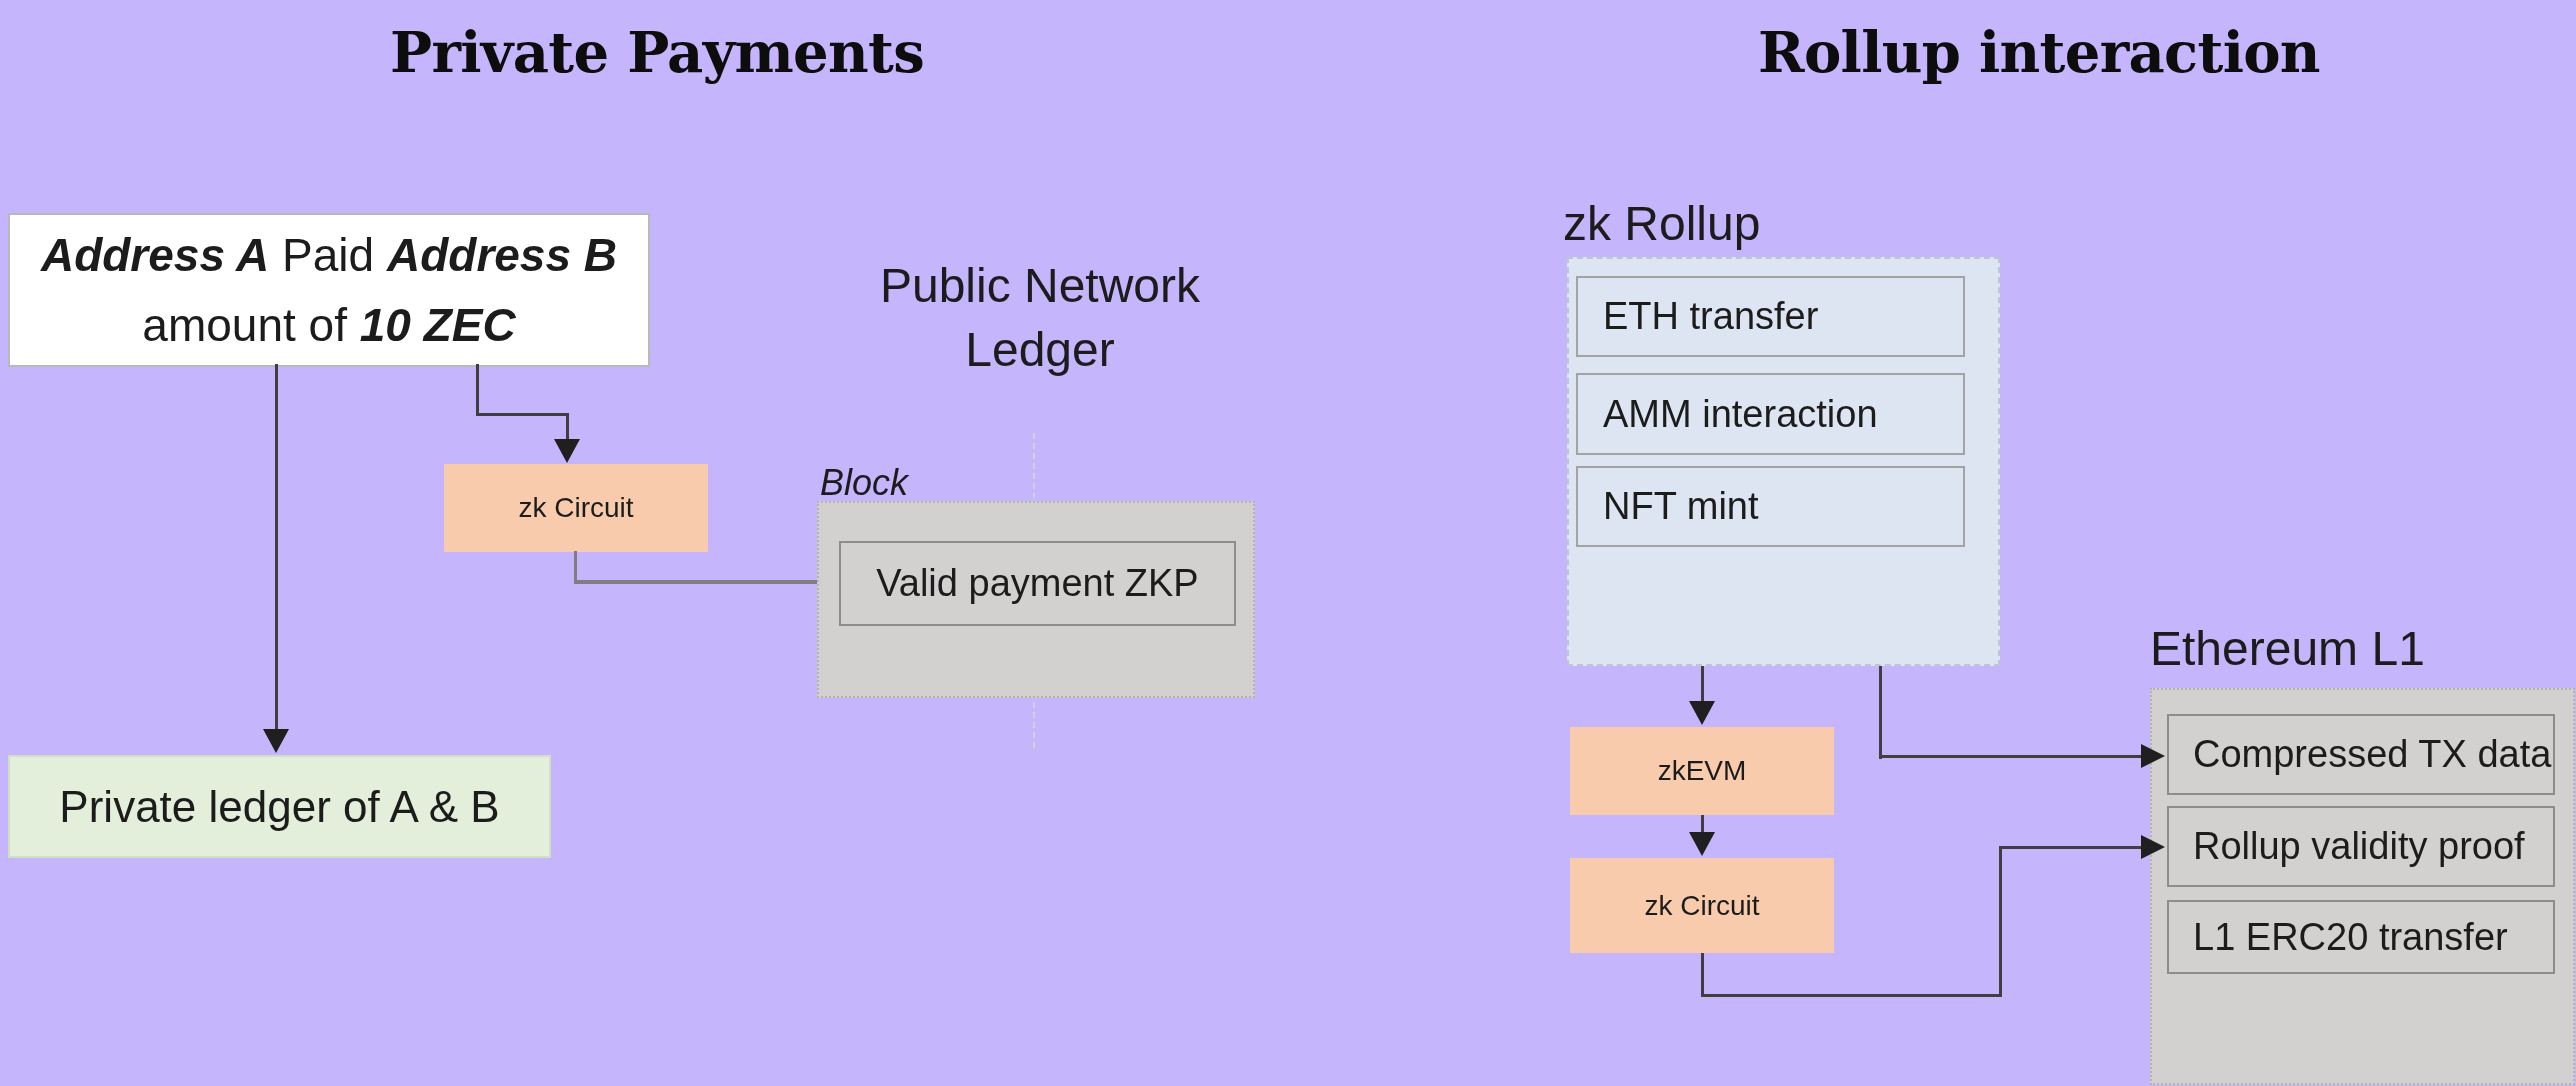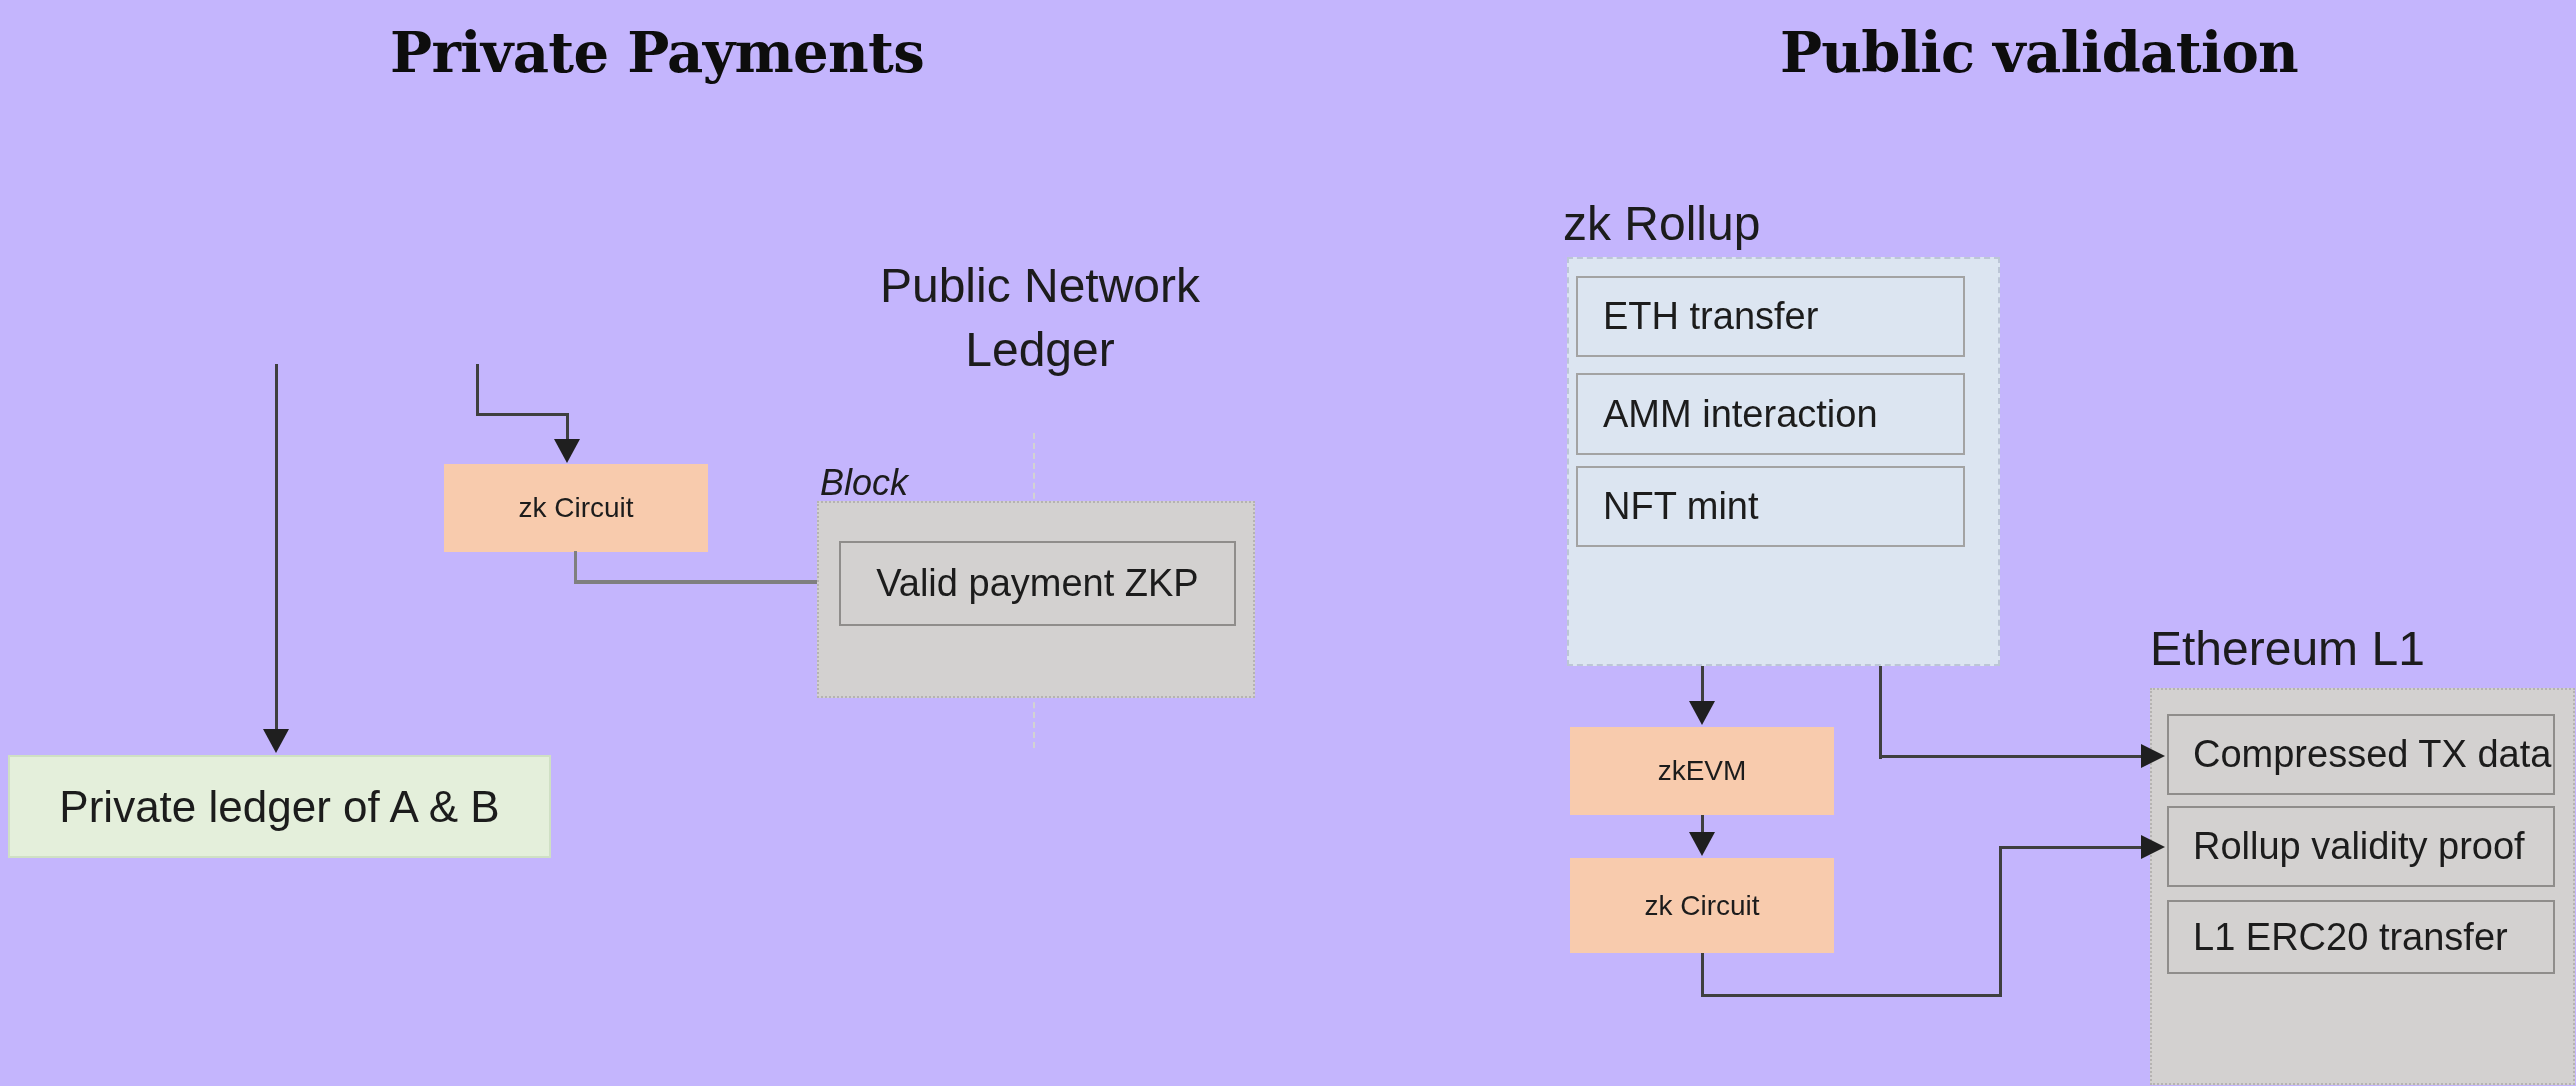--- a/index.html
+++ b/index.html
@@ -70,20 +70,28 @@
   .head-right { width:0; height:0; border-top:12px solid transparent; border-bottom:12px solid transparent; border-left:24px solid var(--head); z-index:3; }
   .dashed-guide { border-left:2px dashed var(--guide); width:0; z-index:0; }
 </style>
 </head>
 <body>
 
 <div class="canvas">
 
   <div class="abs big-title" style="left:278px; top:19px; width:758px;">Private Payments</div>
 
+  <div class="abs payment-box">
+    <div>
+      <span class="bi">Address A</span><span> Paid </span><span class="bi">Address B</span>
+    </div>
+    <div>
+      <span>amount of </span><span class="bi">10 ZEC</span>
+    </div>
+  </div>
 
   <div class="abs line" style="left:275px; top:364px; width:2.7px; height:366px;"></div>
   <div class="abs head-down" style="left:263px; top:729px;"></div>
 
   <div class="abs line" style="left:476px; top:364px; width:2.7px; height:52px;"></div>
   <div class="abs line" style="left:476px; top:413px; width:93px; height:2.7px;"></div>
   <div class="abs line" style="left:566px; top:413px; width:2.7px; height:28px;"></div>
   <div class="abs head-down" style="left:554px; top:439px;"></div>
 
   <div class="abs peach-box" style="left:444px; top:464px; width:264px; height:88px;">zk Circuit</div>
@@ -99,21 +107,21 @@
   <div class="abs dashed-guide" style="left:1033px; top:433px; height:315px;"></div>
 
   <div class="abs block-label" style="left:820px; top:462px;">Block</div>
 
   <div class="abs container-gray" style="left:817px; top:501px; width:434px; height:193px;"></div>
 
   <div class="abs valid-box">Valid payment ZKP</div>
 
   <div class="abs green-box">Private ledger of A &amp; B</div>
 
-  <div class="abs big-title" style="left:1660px; top:19px; width:758px;">Public validation</div>
+  <div class="abs big-title" style="left:1660px; top:19px; width:758px;">Rollup interaction</div>
 
   <div class="abs section-label" style="left:1563px; top:196px;">zk Rollup</div>
 
   <div class="abs container-blue" style="left:1567px; top:257px; width:429px; height:405px;"></div>
 
   <div class="abs item-blue" style="left:1576px; top:276px; width:389px; height:81px;">ETH transfer</div>
   <div class="abs item-blue" style="left:1576px; top:466px; width:389px; height:81px;">NFT mint</div>
   <div class="abs item-blue" style="left:1576px; top:373px; width:389px; height:82px;">AMM interaction</div>
 
   <div class="abs line" style="left:1701px; top:662px; width:2.7px; height:40px;"></div>

